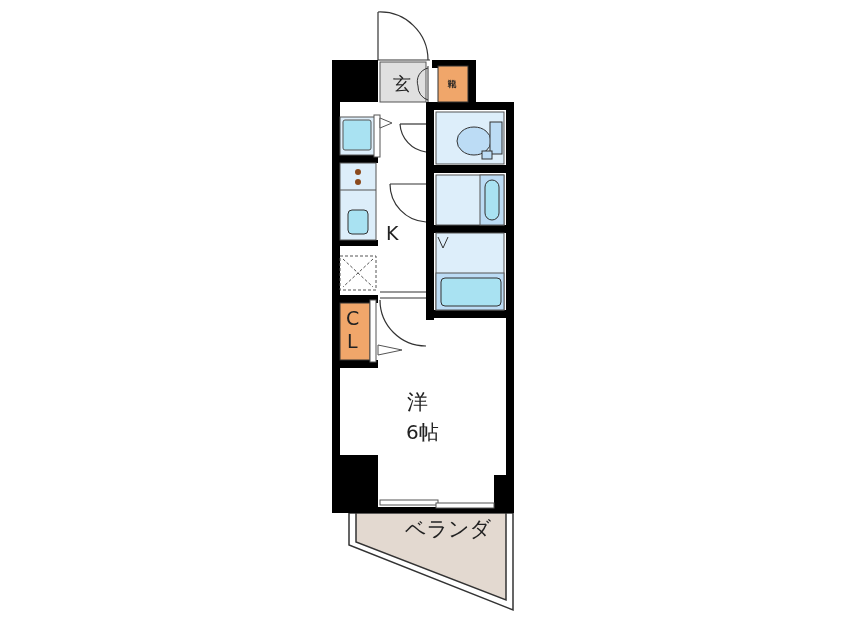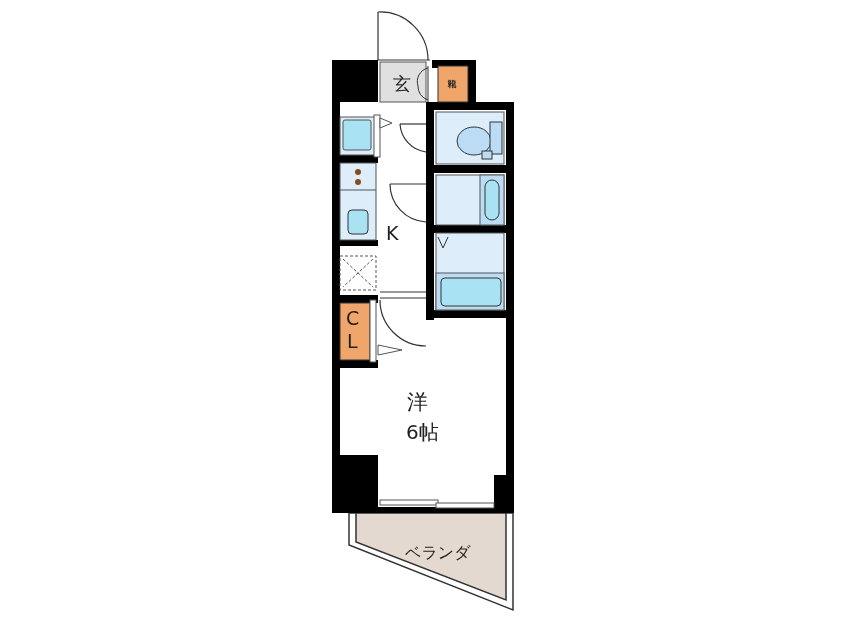--- a/index.html
+++ b/index.html
@@ -108,13 +108,13 @@
   </g>
 </svg>
 
 <div class="lbl" style="left:393px;top:75px;font-size:18px;">玄</div>
 <div class="lbl" style="left:447px;top:72px;font-size:9px;writing-mode:vertical-rl;">靴箱</div>
 <div class="lbl" style="left:386px;top:224px;font-size:19px;">K</div>
 <div class="lbl" style="left:346px;top:309px;font-size:19px;">C</div>
 <div class="lbl" style="left:347px;top:332px;font-size:19px;">L</div>
 <div class="lbl" style="left:407px;top:392px;font-size:21px;">洋</div>
 <div class="lbl" style="left:406px;top:422px;font-size:20px;">6帖</div>
-<div class="lbl" style="left:405px;top:545px;font-size:16px;">ベランダ</div>
+<div class="lbl" style="left:405px;top:519px;font-size:21px;">ベランダ</div>
 
 </body></html>

